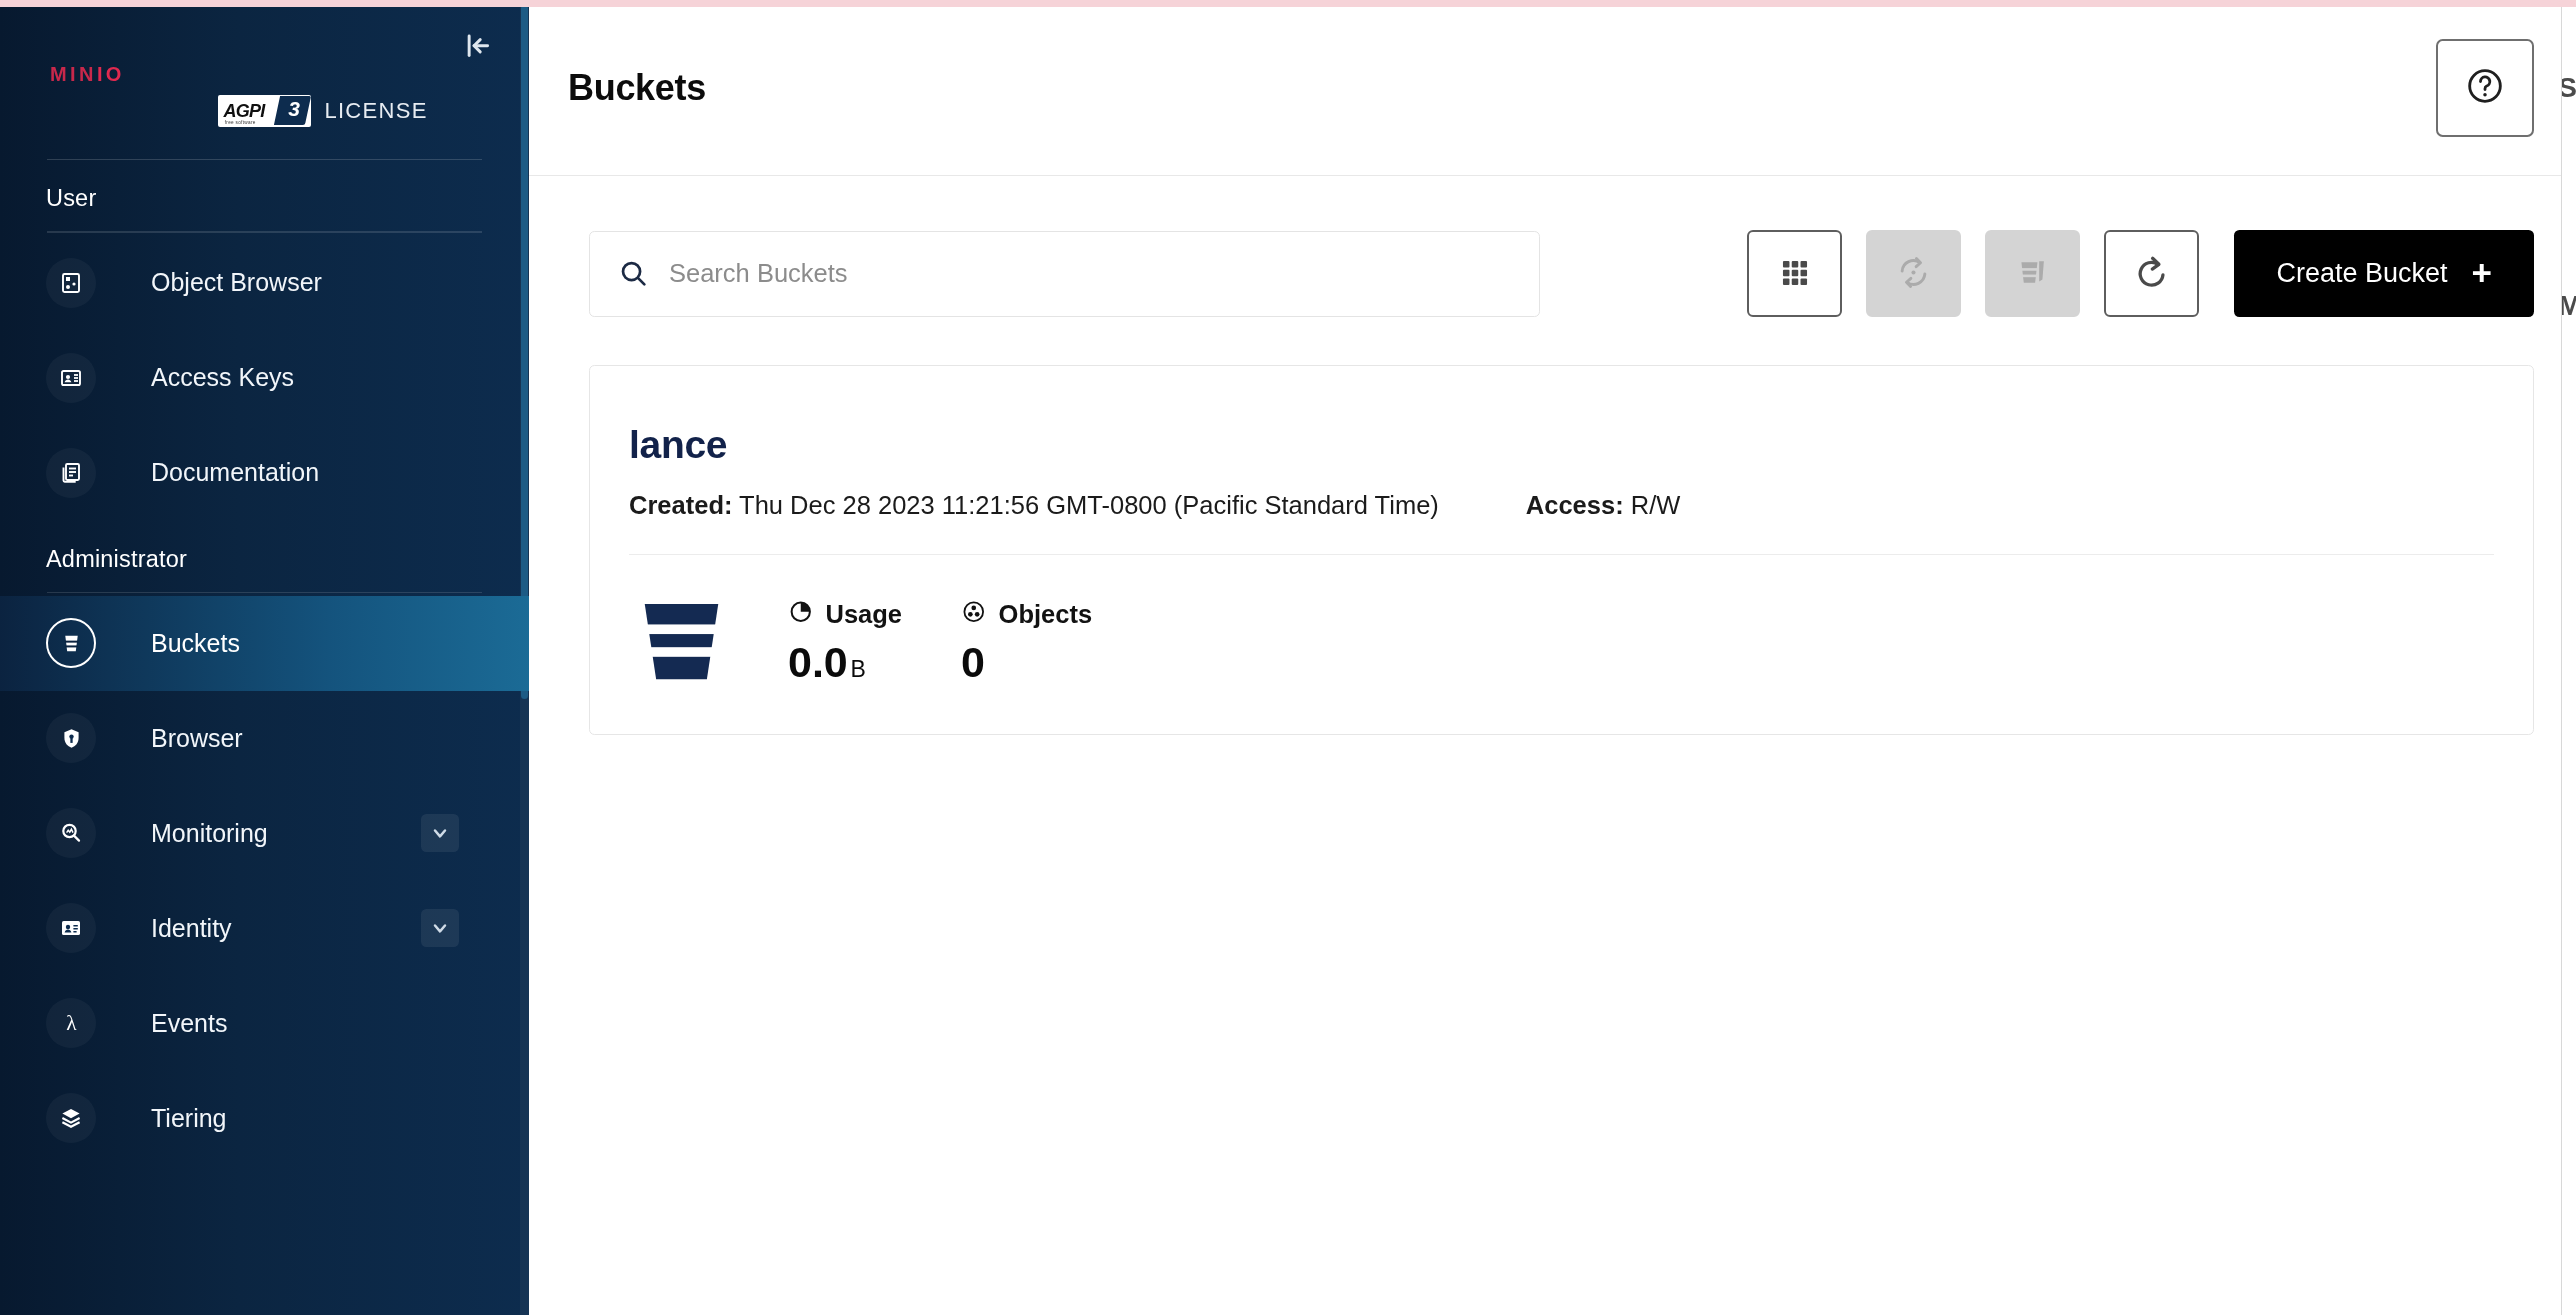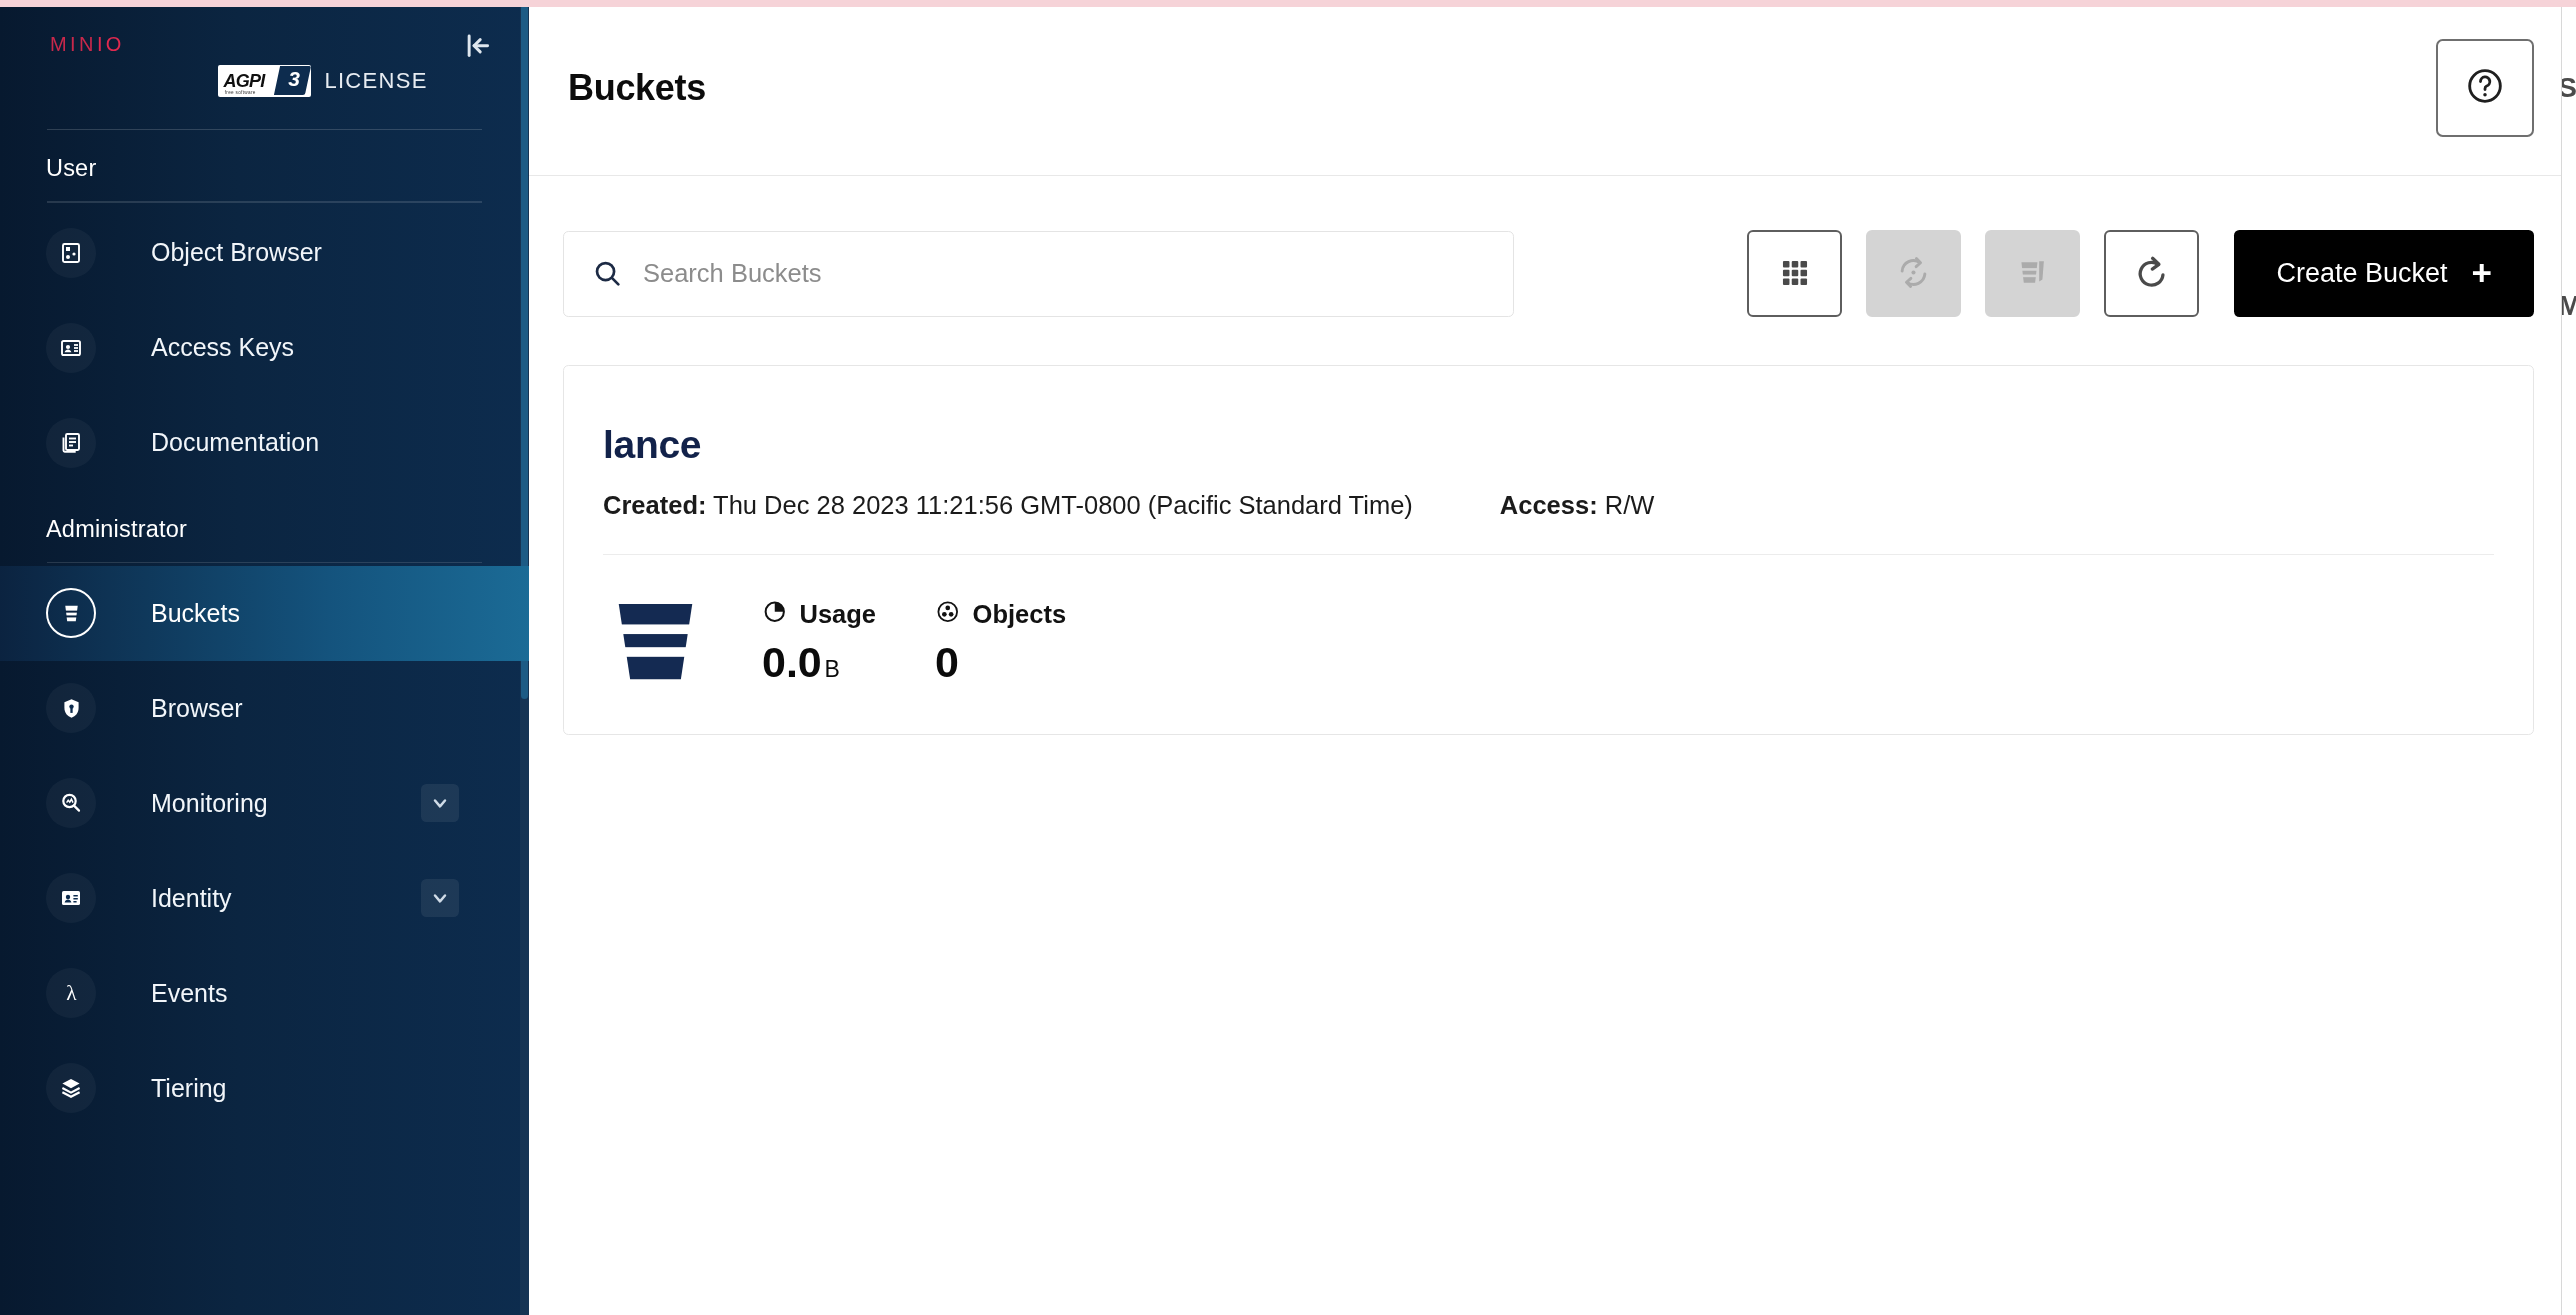--- a/index.html
+++ b/index.html
@@ -47,25 +47,26 @@
     border-radius: 5.4px;
     background: #1d5b85;
   }
 
   .brand {
     padding: 34px 0 0 50px;
     position: relative;
   }
   .minio-word {
     font-size: 20px;
-    font-weight: 400;
+    font-weight: 700;
     letter-spacing: 3.4px;
     color: #c8284b;
     line-height: 1;
     margin-bottom: 7.4px;
+    margin-top: 30px;
   }
   .minio-word .o { color: #e0294f; }
   .objectstore {
     font-size: 50px;
     line-height: 0.96;
     color: #ffffff;
     letter-spacing: -0.7px;
     white-space: nowrap;
   }
   .objectstore .obj { font-weight: 700; }
@@ -235,21 +236,21 @@
   .help-btn {
     width: 98px; height: 98px;
     border: 2px solid #6f6f6f;
     border-radius: 6.7px;
     background: #ffffff;
     display: flex; align-items: center; justify-content: center;
     cursor: pointer;
   }
 
   .content {
-    padding: 54px 42px 0 34px;
+    padding: 54px 42px 0 60px;
   }
 
   .toolbar {
     display: flex;
     align-items: center;
     gap: 0;
   }
   .search-box {
     position: relative;
     flex: 0 0 951px;

